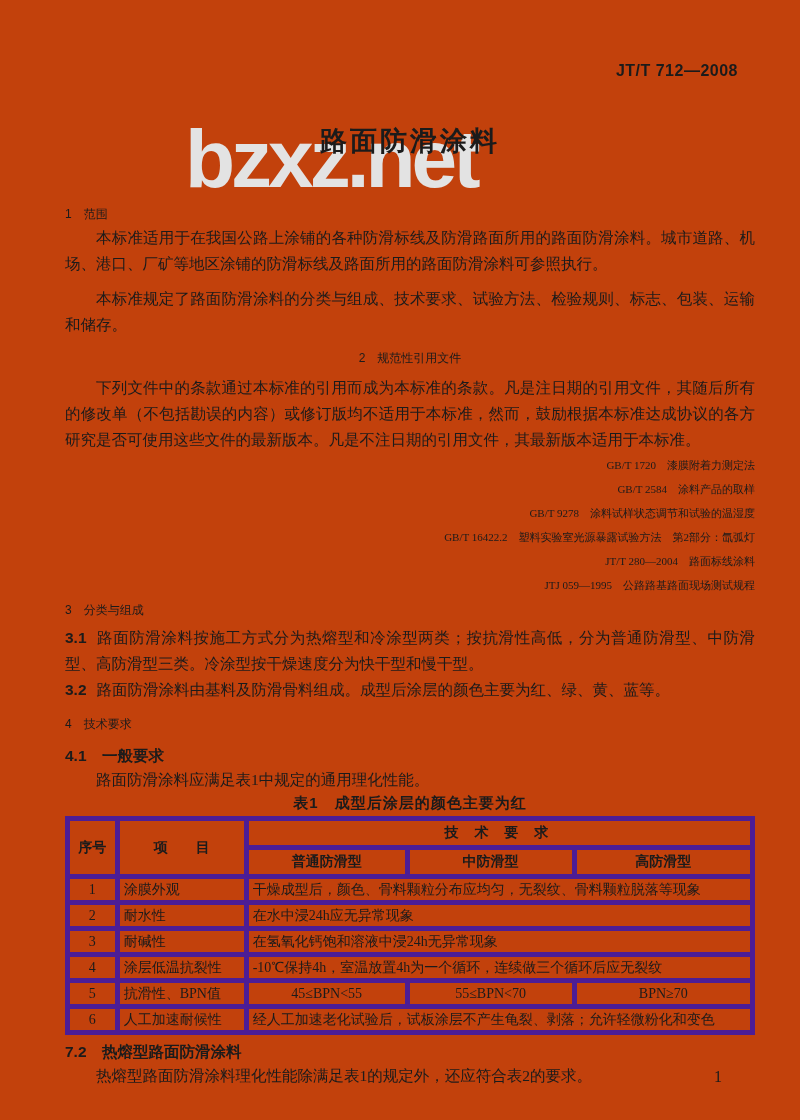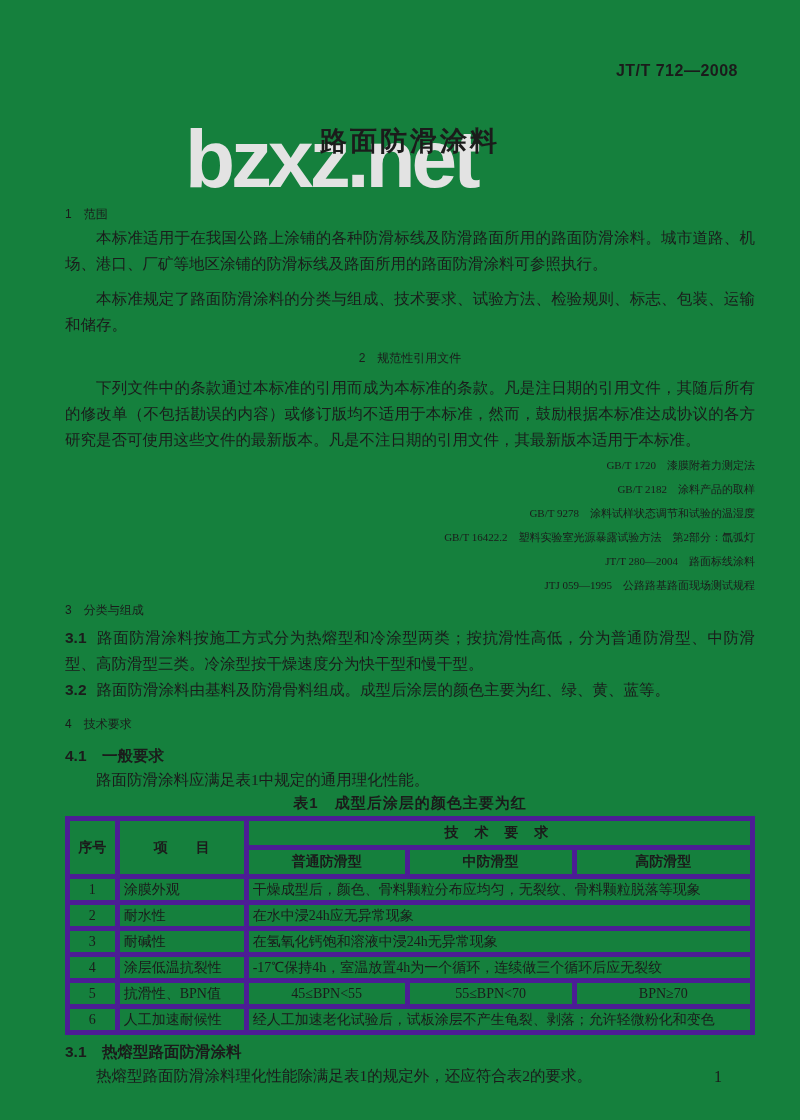--- a/index.html
+++ b/index.html
@@ -1,18 +1,18 @@
 <!DOCTYPE html>
 <html><head>
 <meta charset="utf-8">
 <style>
   * { margin:0; padding:0; box-sizing:border-box; }
   html,body { background:#ffffff; }
   .page {
-    position:relative; width:800px; height:1120px; background:#15803d;
+    position:relative; width:800px; height:1120px; background:#c2410c;
     font-family:"Liberation Serif", serif; color:#1b1b1b; overflow:hidden;
   }
   .doc-number {
     position:absolute; top:62px; right:62px; z-index:2;
     font-family:"Liberation Sans", sans-serif; font-weight:700; font-size:16px;
     letter-spacing:0.5px;
   }
   .watermark {
     position:absolute; top:112px; left:185px; z-index:0;
     font-family:"Liberation Sans", sans-serif; font-weight:700;
@@ -87,21 +87,21 @@
     <div class="title">路面防滑涂料</div>
 
     <div class="sec-h h1">1　范围</div>
     <p class="para indent">本标准适用于在我国公路上涂铺的各种防滑标线及防滑路面所用的路面防滑涂料。城市道路、机场、港口、厂矿等地区涂铺的防滑标线及路面所用的路面防滑涂料可参照执行。</p>
     <p class="para indent p1">本标准规定了路面防滑涂料的分类与组成、技术要求、试验方法、检验规则、标志、包装、运输和储存。</p>
 
     <div class="sec-h h2">2　规范性引用文件</div>
     <p class="para indent p2">下列文件中的条款通过本标准的引用而成为本标准的条款。凡是注日期的引用文件，其随后所有的修改单（不包括勘误的内容）或修订版均不适用于本标准，然而，鼓励根据本标准达成协议的各方研究是否可使用这些文件的最新版本。凡是不注日期的引用文件，其最新版本适用于本标准。</p>
     <div class="refs">
       <p>GB/T 1720　漆膜附着力测定法</p>
-      <p>GB/T 2182　涂料产品的取样</p>
+      <p>GB/T 2584　涂料产品的取样</p>
       <p>GB/T 9278　涂料试样状态调节和试验的温湿度</p>
       <p>GB/T 16422.2　塑料实验室光源暴露试验方法　第2部分：氙弧灯</p>
       <p>JT/T 280—2004　路面标线涂料</p>
       <p>JTJ 059—1995　公路路基路面现场测试规程</p>
     </div>
 
     <div class="sec-h h3">3　分类与组成</div>
     <p class="para clause"><span class="cnum">3.1</span><span>路面防滑涂料按施工方式分为热熔型和冷涂型两类；按抗滑性高低，分为普通防滑型、中防滑型、高防滑型三类。冷涂型按干燥速度分为快干型和慢干型。</span></p>
     <p class="para"><span class="cnum">3.2</span><span>路面防滑涂料由基料及防滑骨料组成。成型后涂层的颜色主要为红、绿、黄、蓝等。</span></p>
 
@@ -143,37 +143,37 @@
           <td class="c-span" colspan="3">在水中浸24h应无异常现象</td>
         </tr>
         <tr>
           <td class="c-no">3</td>
           <td class="c-item">耐碱性</td>
           <td class="c-span" colspan="3">在氢氧化钙饱和溶液中浸24h无异常现象</td>
         </tr>
         <tr>
           <td class="c-no">4</td>
           <td class="c-item">涂层低温抗裂性</td>
-          <td class="c-span" colspan="3">-17℃保持4h，室温放置4h为一个循环，连续做三个循环后应无裂纹</td>
+          <td class="c-span" colspan="3">-10℃保持4h，室温放置4h为一个循环，连续做三个循环后应无裂纹</td>
         </tr>
         <tr>
           <td class="c-no">5</td>
           <td class="c-item">抗滑性、BPN值</td>
           <td class="c-val">45≤BPN&lt;55</td>
           <td class="c-val">55≤BPN&lt;70</td>
           <td class="c-val">BPN≥70</td>
         </tr>
         <tr>
           <td class="c-no">6</td>
           <td class="c-item">人工加速耐候性</td>
           <td class="c-span" colspan="3">经人工加速老化试验后，试板涂层不产生龟裂、剥落；允许轻微粉化和变色</td>
         </tr>
       </tbody>
     </table>
 
-    <div class="sub-h h42">3.1　热熔型路面防滑涂料</div>
+    <div class="sub-h h42">7.2　热熔型路面防滑涂料</div>
     <p class="para indent p42">热熔型路面防滑涂料理化性能除满足表1的规定外，还应符合表2的要求。</p>
 
   </div>
 
   <div class="page-number">1</div>
 
 </div>
 
 </body></html>

